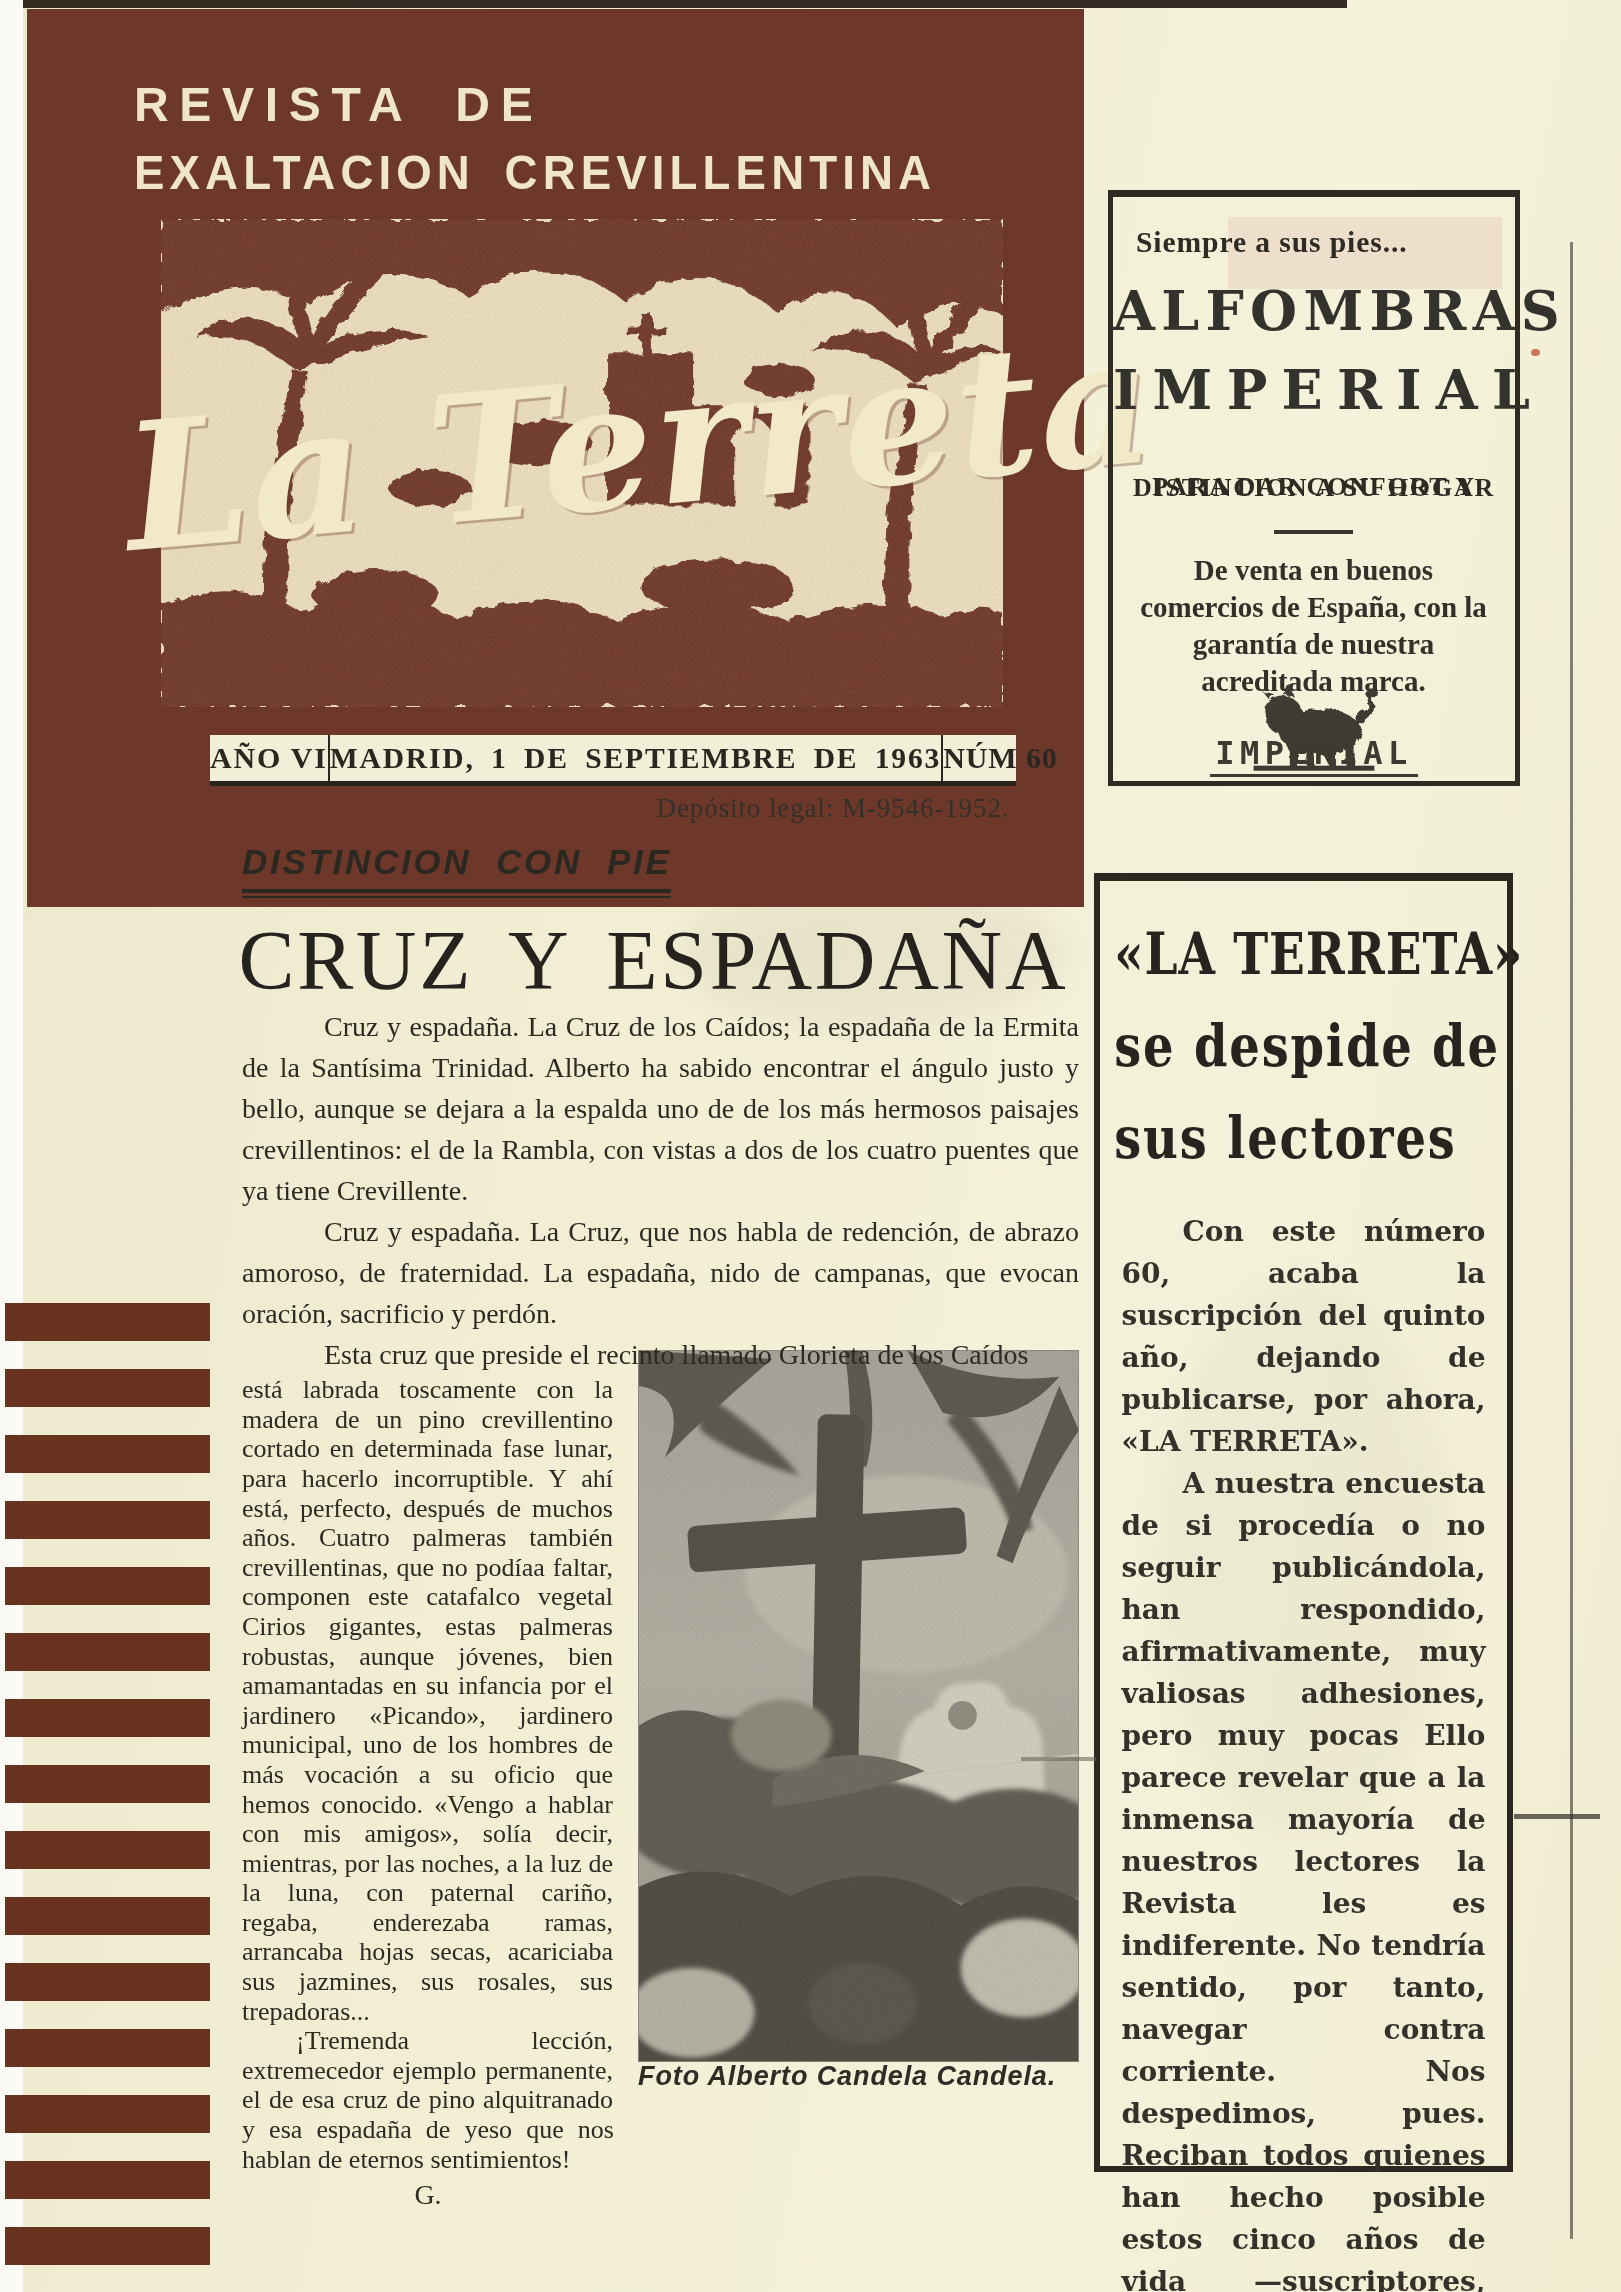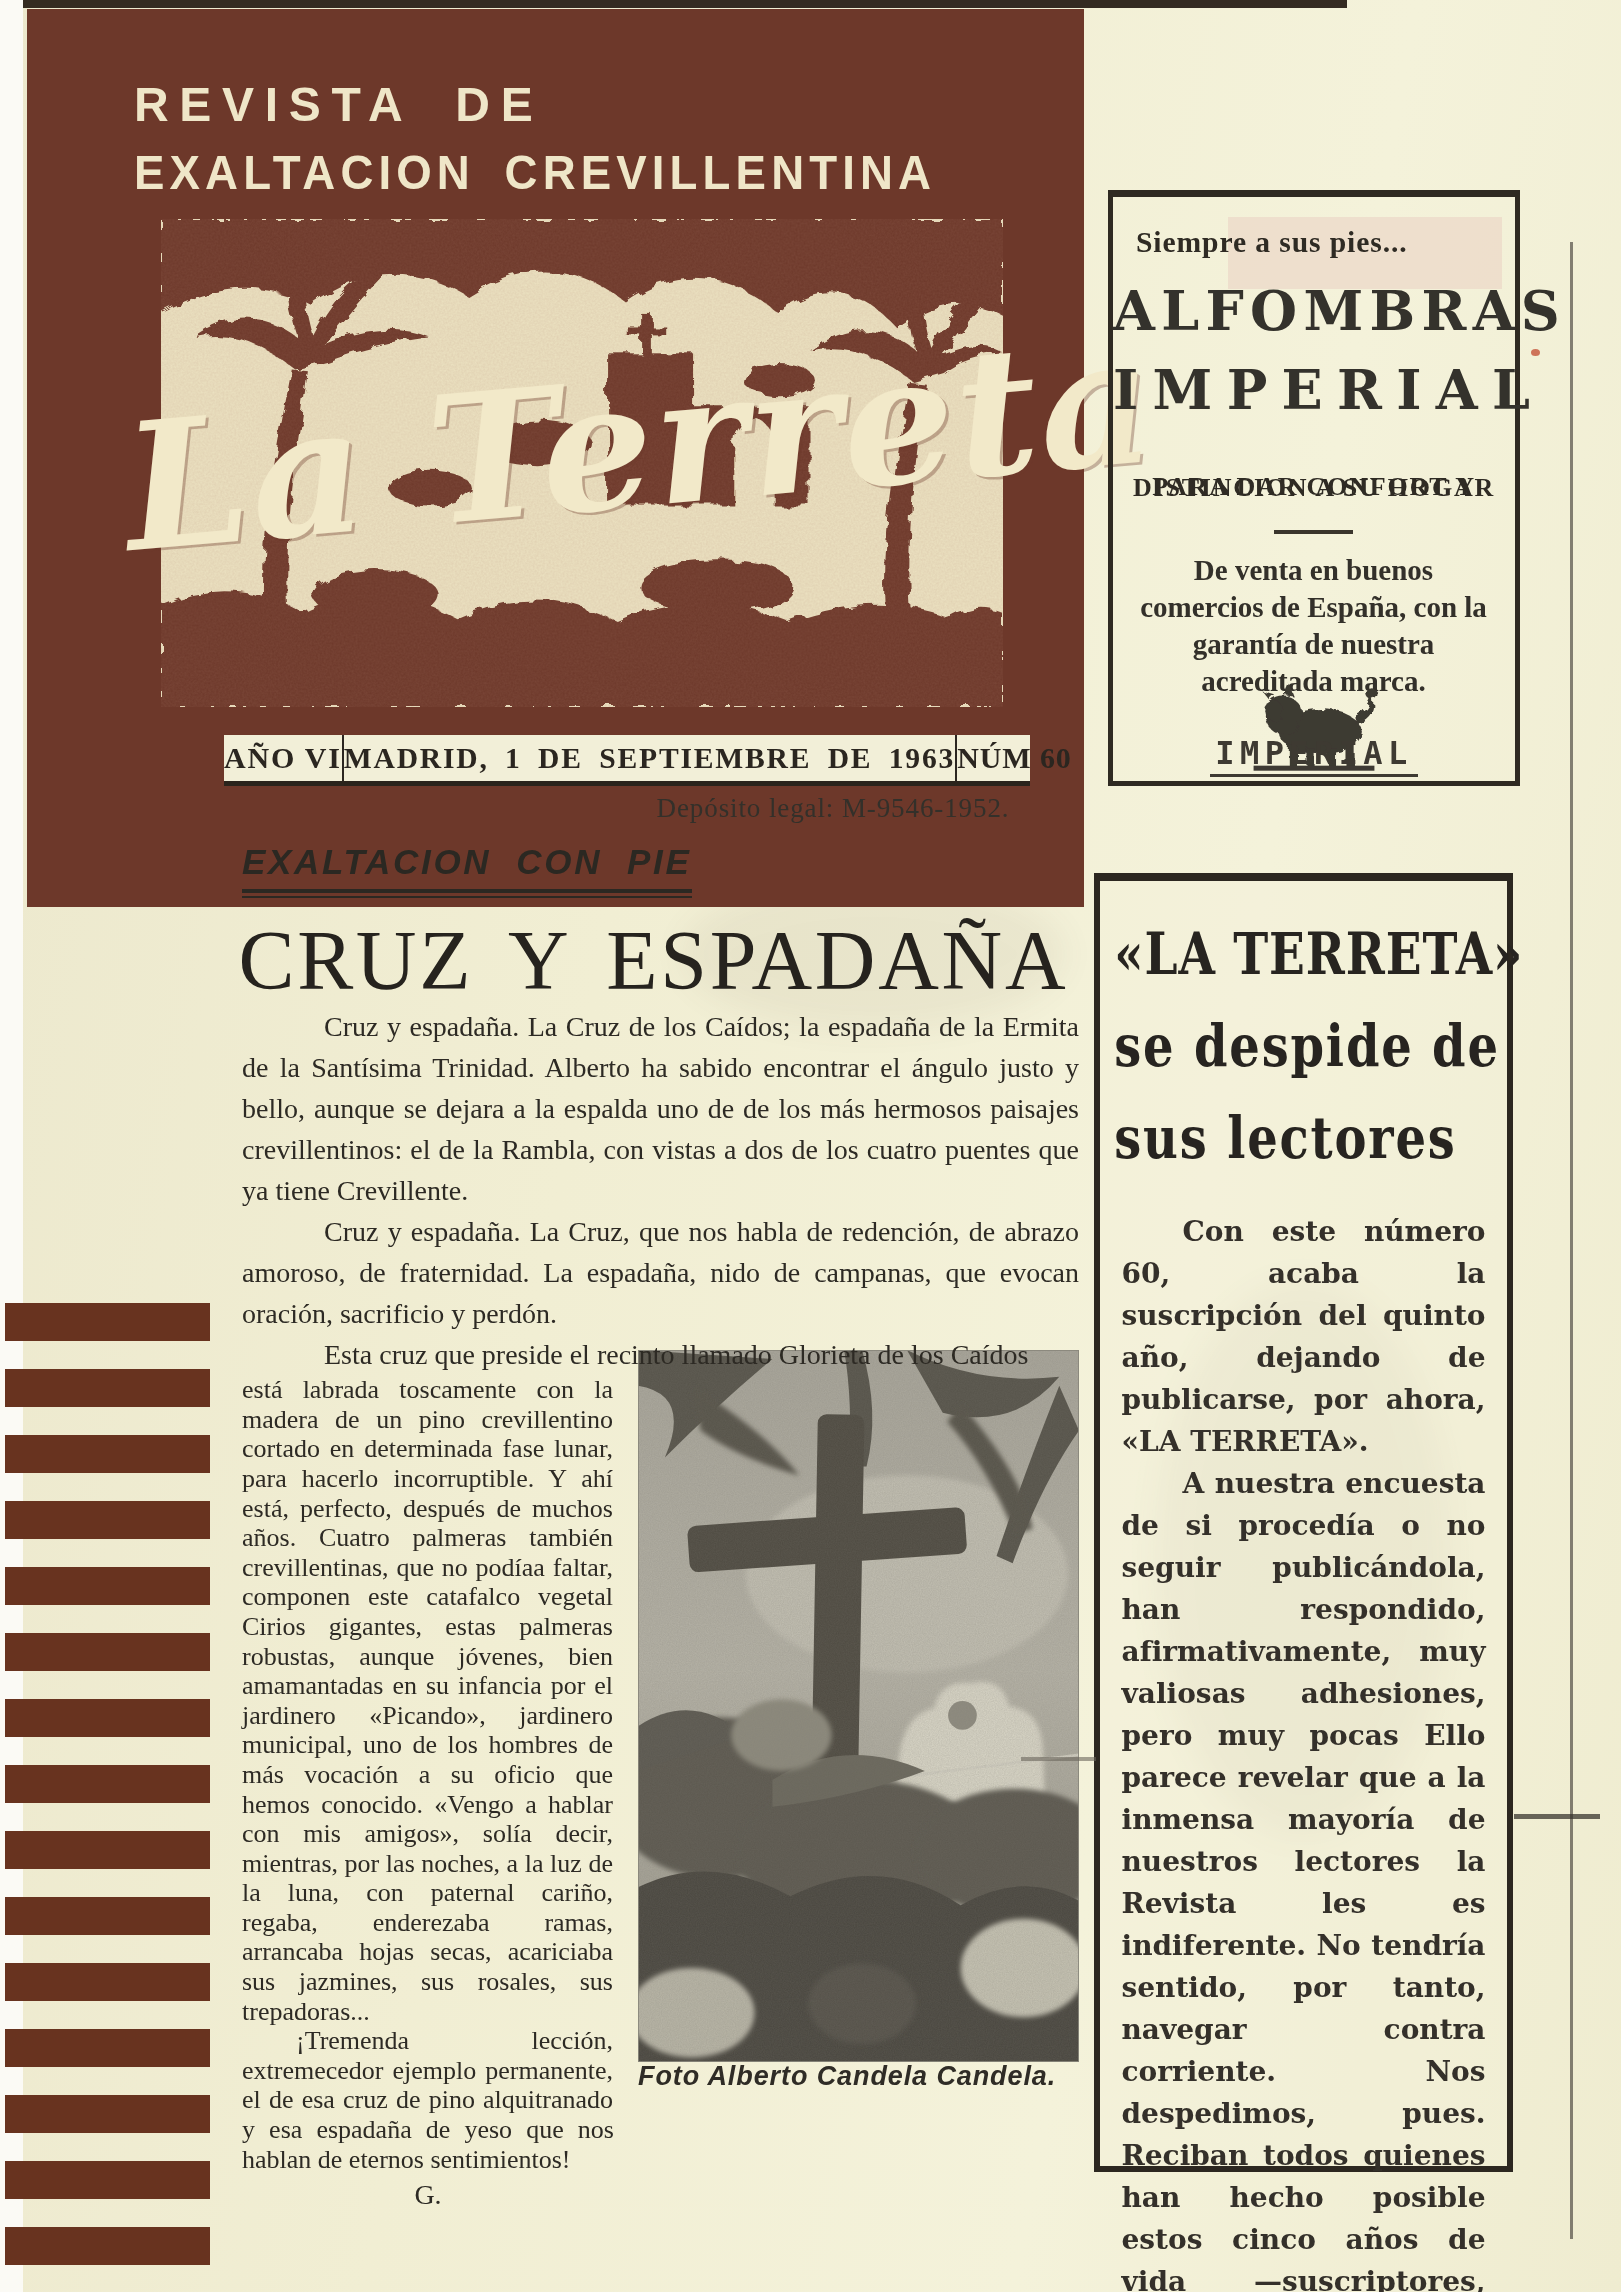--- a/index.html
+++ b/index.html
@@ -21,21 +21,21 @@
   .woodcut{position:absolute;left:134px;top:210px;width:842px;height:488px;}
   .script-title{position:absolute;left:106px;top:387px;width:967px;height:322px;pointer-events:none;}
   .script-title .inner{
     display:block;transform:rotate(-5deg);transform-origin:36px 179px;
     font-family:"DejaVu Serif",serif;font-style:italic;font-weight:bold;
     font-size:176px;line-height:179px;color:#f2e9c9;letter-spacing:1.8px;white-space:nowrap;
     text-shadow:2.7px 2.7px 0 rgba(109,56,42,.35);
   }
 
   
-  .datebar{position:absolute;left:224px;top:735px;width:806px;height:51px;background:#f2efd8;
+  .datebar{position:absolute;left:210px;top:735px;width:806px;height:51px;background:#f2efd8;
     border-bottom:5.4px solid #2a241c;display:flex;align-items:center;box-sizing:border-box;}
   .db-seg{display:flex;align-items:center;justify-content:center;height:100%;
     font-weight:bold;color:#2b2620;white-space:nowrap;}
   .db-ano{width:188px;border-right:2.7px solid #2b2620;font-size:30px;letter-spacing:1.8px;}
   .db-date{flex:1;font-size:29.6px;letter-spacing:1.8px;word-spacing:7.2px;}
   .db-num{width:152px;border-left:2.7px solid #2b2620;font-size:30px;letter-spacing:0.9px;}
   .deposito{position:absolute;left:618px;top:793px;width:430px;text-align:center;
     font-size:27px;color:#33302a;letter-spacing:0.9px;}
 
   
@@ -189,21 +189,21 @@
         <circle cx="202" cy="38" r="9"></circle>
       </g>
       <rect x="14" y="152" width="192" height="8" fill="#3e3a33"></rect>
     </svg>
     <div class="ad-logoword">
       <span>IMPERIAL</span>
     </div>
   </div>
 
   <div class="main-col">
-    <div class="kicker">EXALTACION CON PIE</div>
+    <div class="kicker">DISTINCION CON PIE</div>
     <h1 class="headline">CRUZ Y ESPADAÑA</h1>
 
     <p class="p1 p-indent">Cruz y espadaña. La Cruz de los Caídos; la espadaña de la Ermita de la Santísima Trinidad. Alberto ha sabido encontrar el ángulo justo y bello, aunque se dejara a la espalda uno de de los más hermosos paisajes crevillentinos: el de la Rambla, con vistas a dos de los cuatro puentes que ya tiene Crevillente.</p>
     <p class="p2 p-indent">Cruz y espadaña. La Cruz, que nos habla de redención, de abrazo amoroso, de fraternidad. La espadaña, nido de campanas, que evocan oración, sacrificio y perdón.</p>
     <p class="p3intro p-indent">Esta cruz que preside el recinto llamado Glorieta de los Caídos</p>
 
     <p class="p3rest">
       <span class="photo-float">
         <svg class="photo-frame" viewBox="0 0 492 795" preserveAspectRatio="none">
           <defs>

